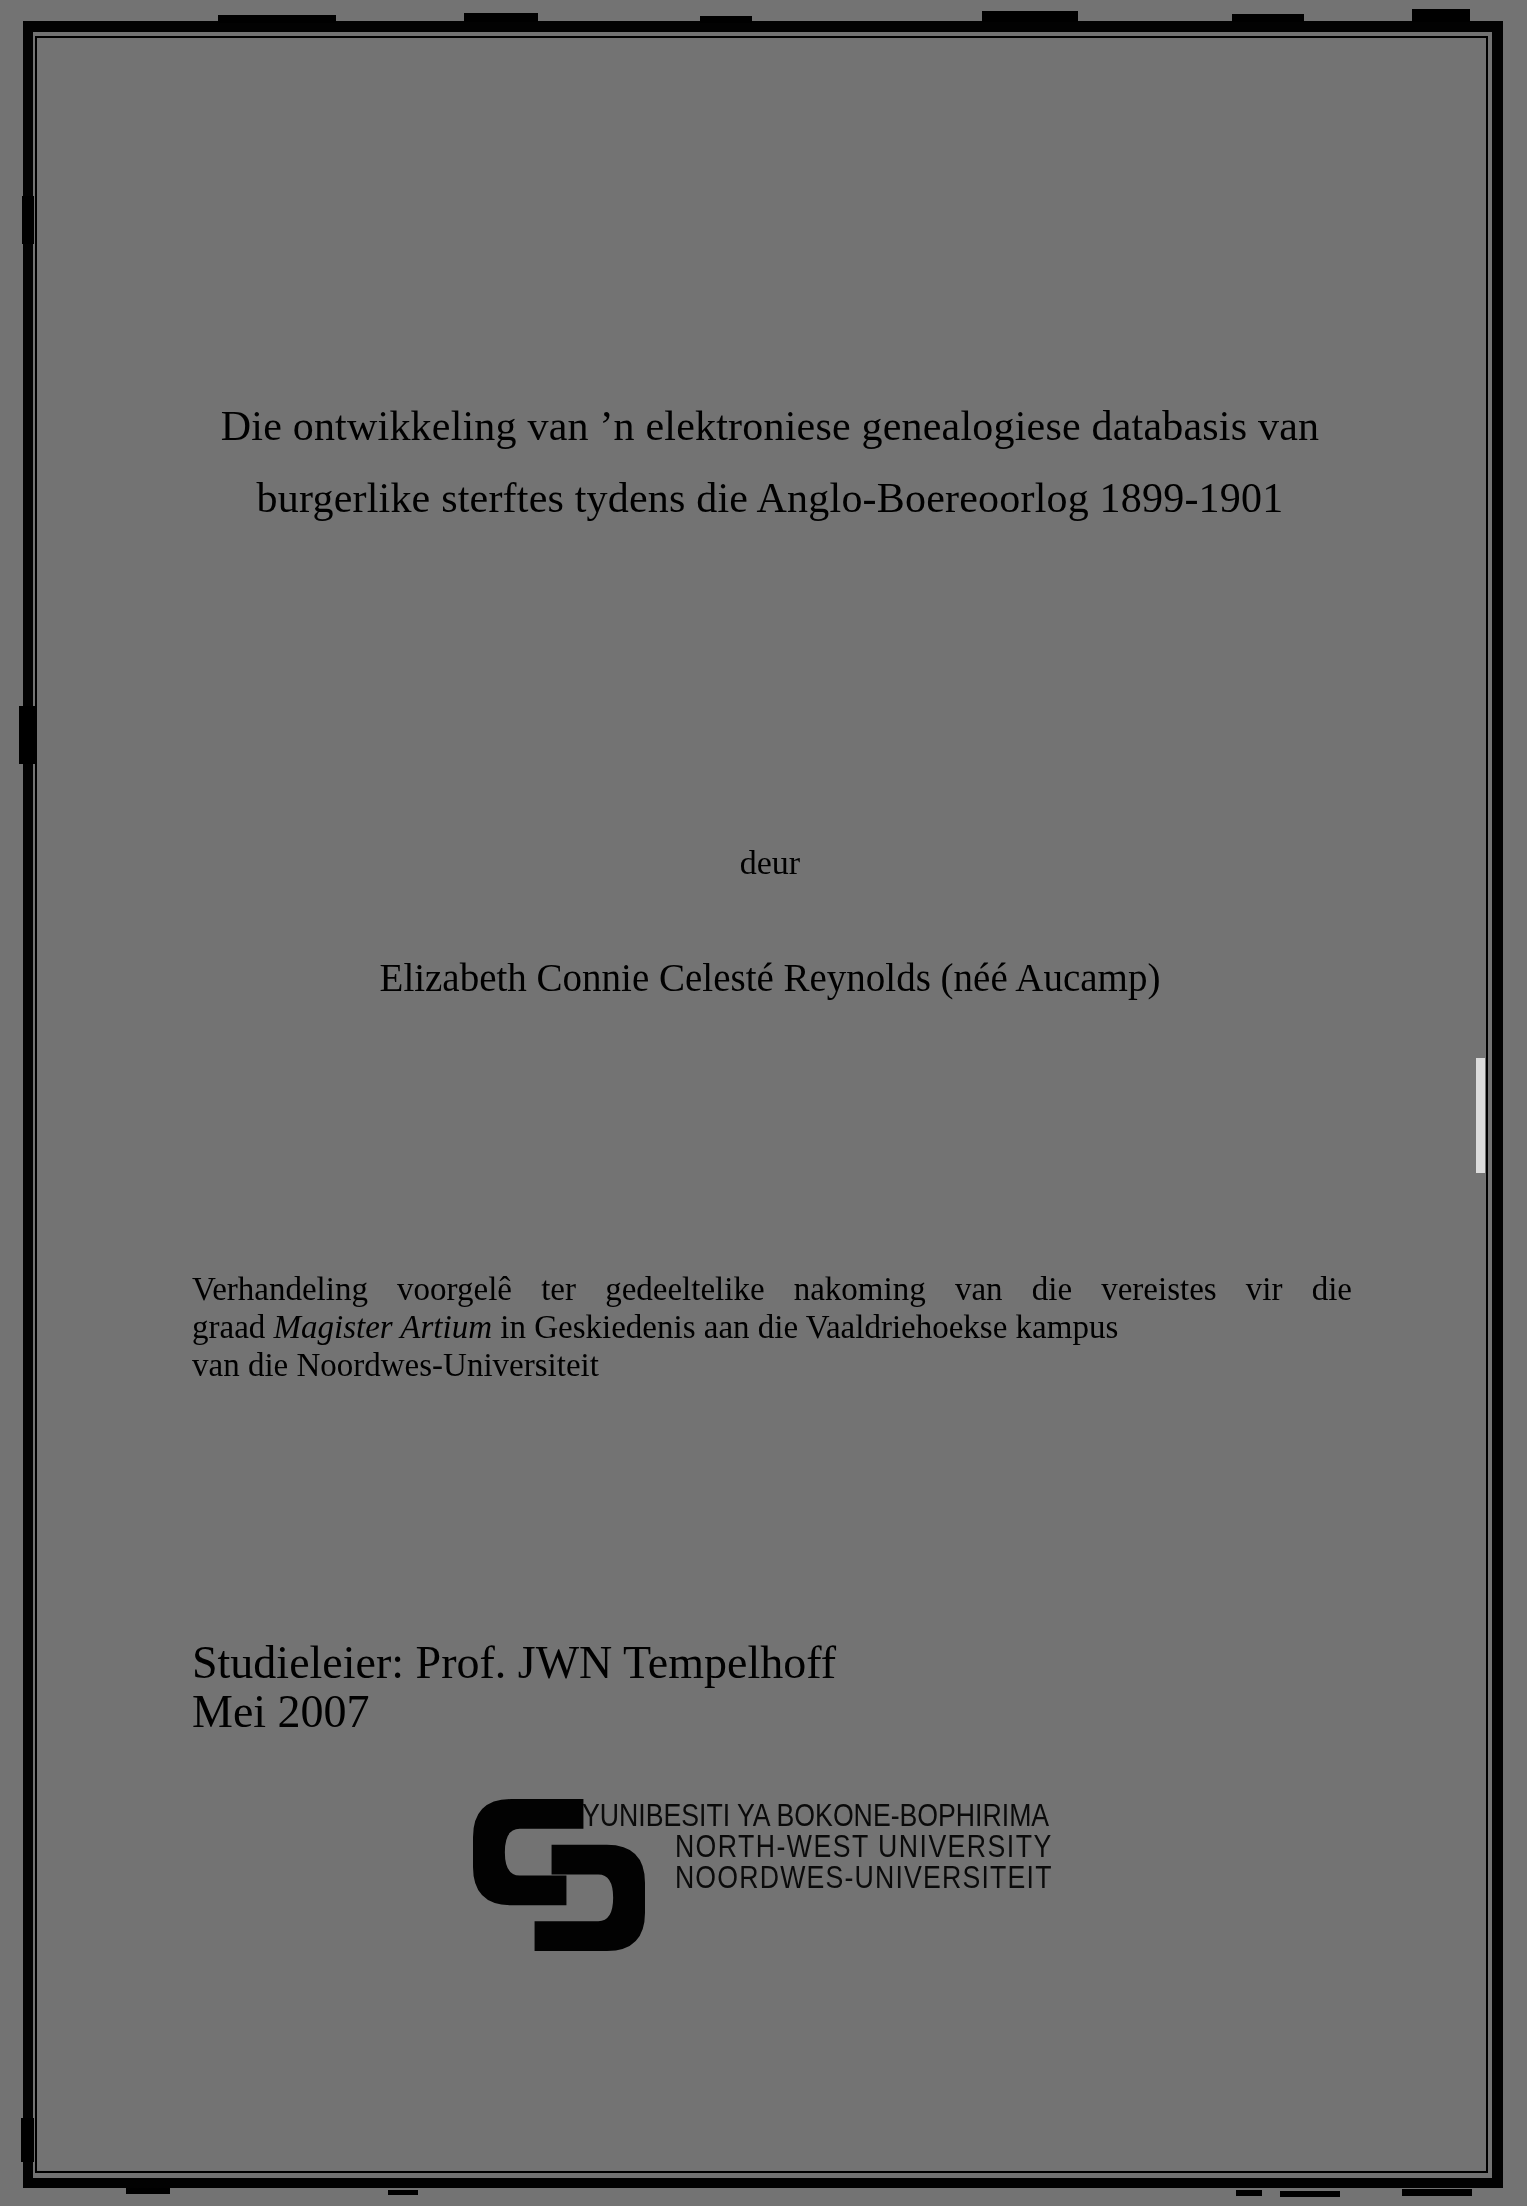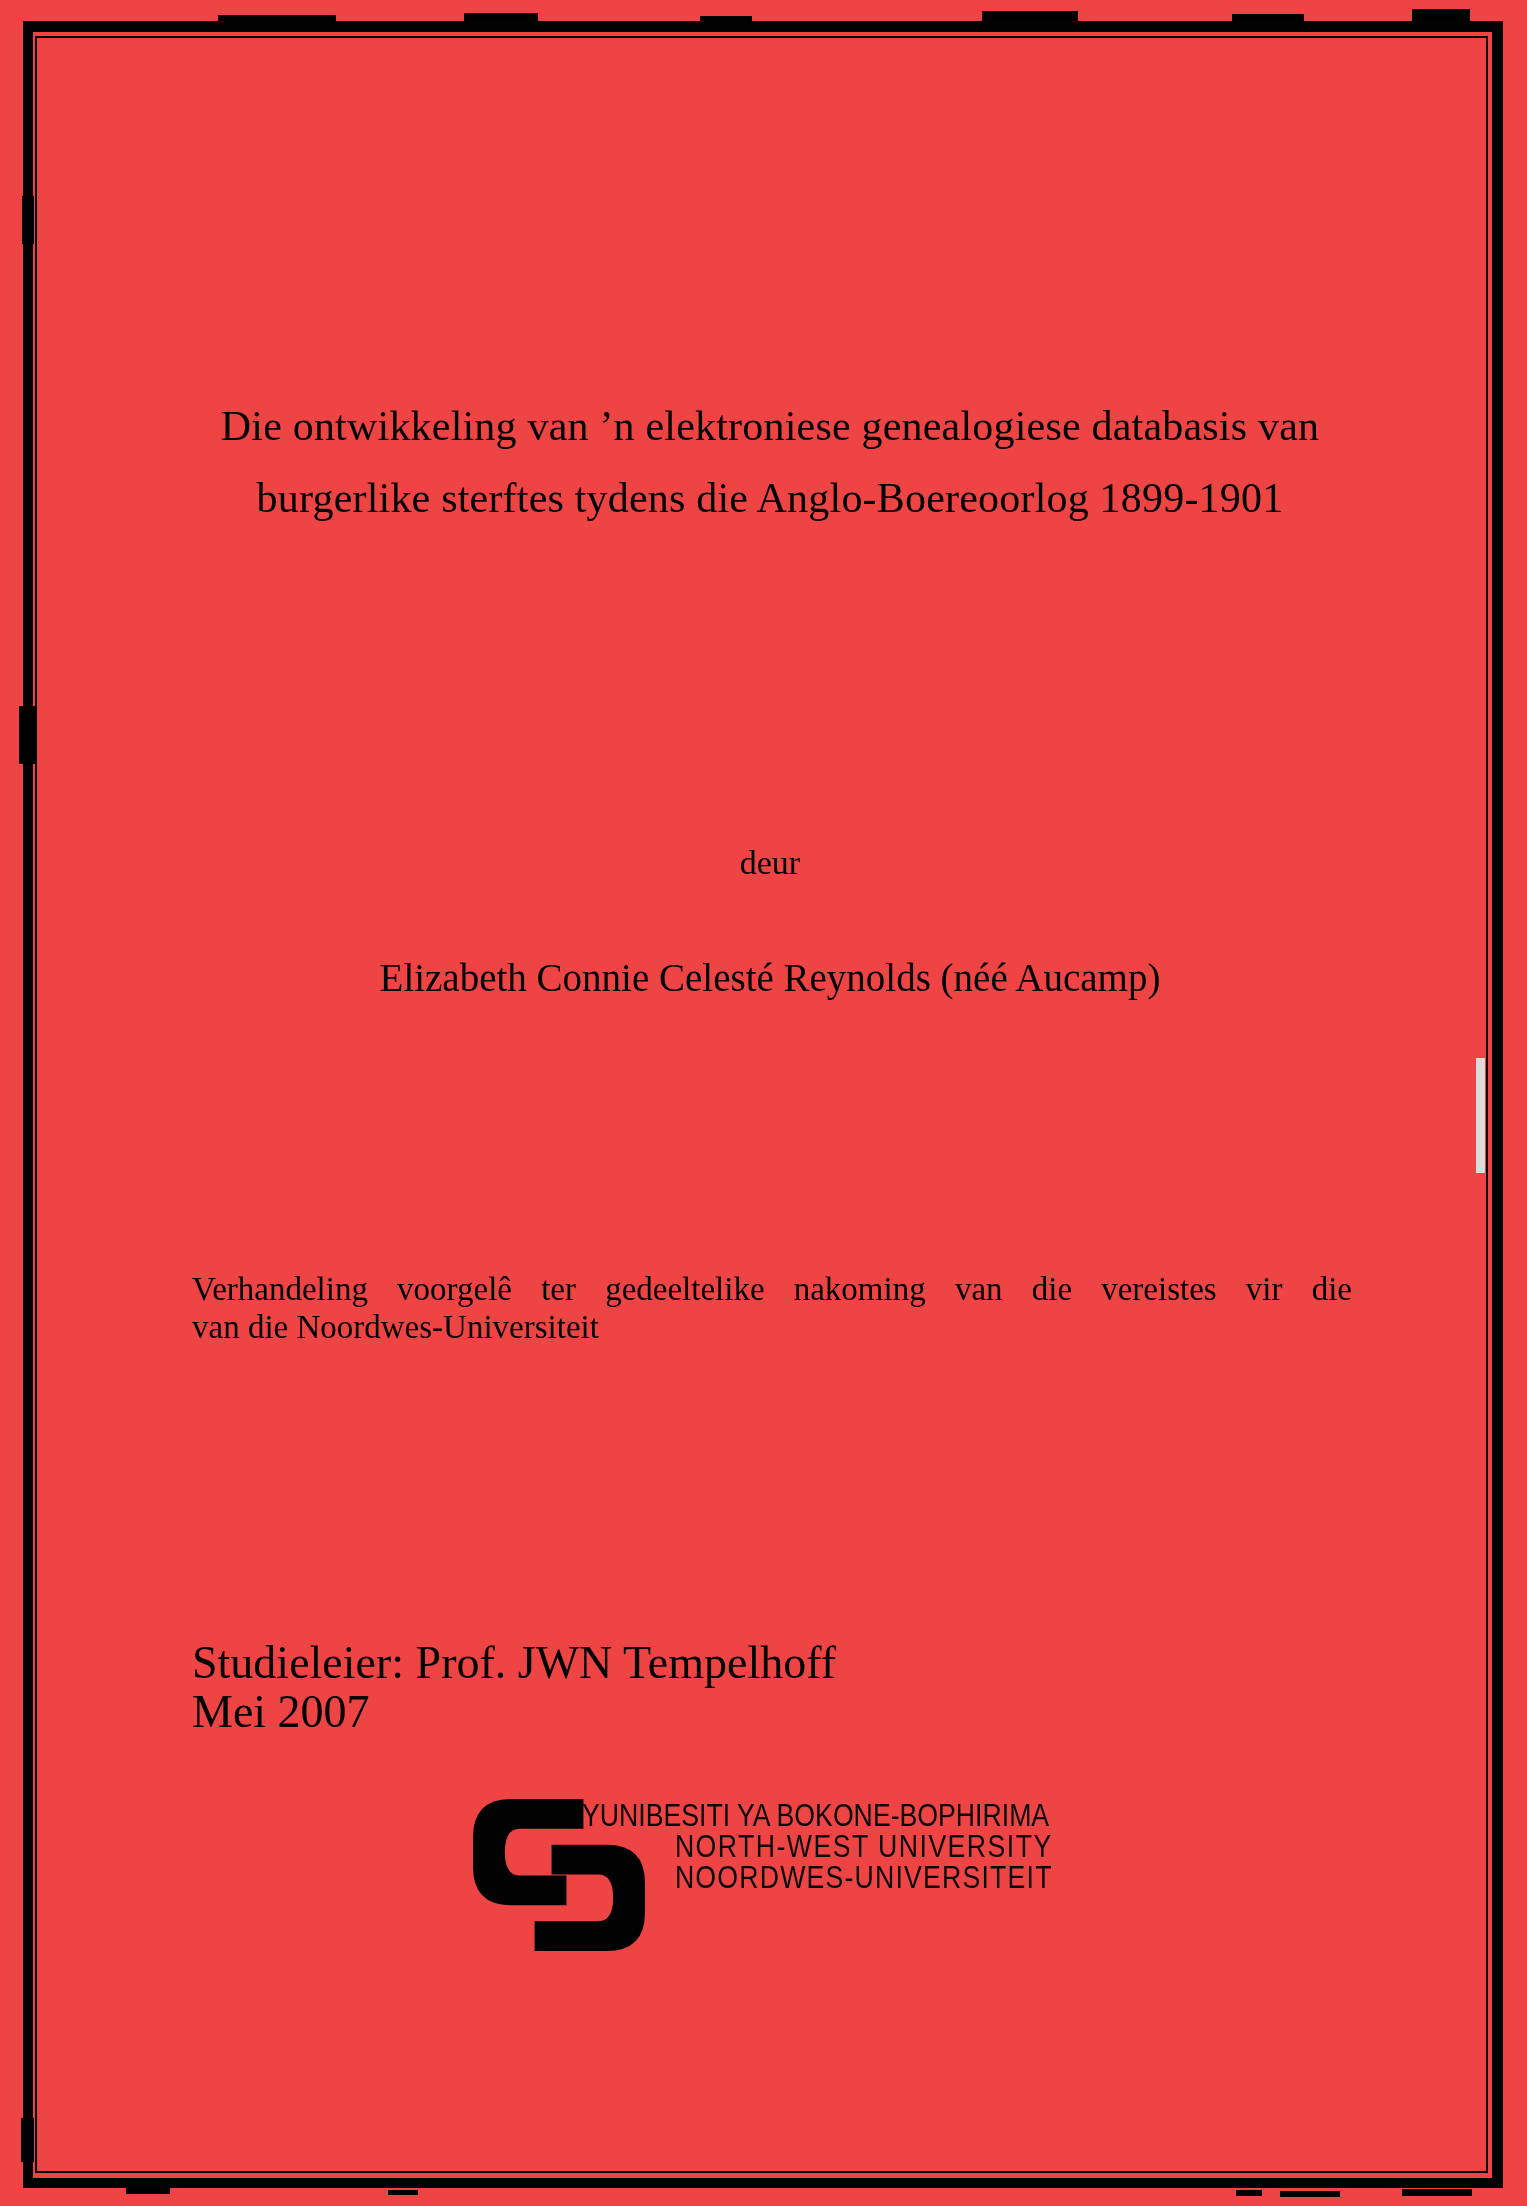--- a/index.html
+++ b/index.html
@@ -1,19 +1,19 @@
 <!DOCTYPE html>
 <html><head>
 <meta charset="utf-8">
 <style>
   html,body{margin:0;padding:0;background:#ffffff;}
   .page{
     position:relative;
     width:1527px;height:2206px;
-    background:#ef4444;
+    background:#737373;
     overflow:hidden;
     font-family:"Liberation Serif", serif;
     color:#000;
   }
   
   .frame-outer{
     position:absolute;top:21px;left:23px;right:24px;bottom:18px;
     border-style:solid;border-color:#020202;
     border-width:11px 11px 10px 10px;
   }
@@ -78,20 +78,21 @@
     <div>Die ontwikkeling van ’n elektroniese genealogiese databasis van</div>
     <div>burgerlike sterftes tydens die Anglo-Boereoorlog 1899-1901</div>
   </div>
 
   <div class="t-center byline">deur</div>
 
   <div class="t-center author">Elizabeth Connie Celesté Reynolds (néé Aucamp)</div>
 
   <div class="statement">
     <div class="jline">Verhandeling voorgelê ter gedeeltelike nakoming van die vereistes vir die</div>
+    <div><span>graad </span><span class="it">Magister Artium</span><span> in Geskiedenis aan die Vaaldriehoekse kampus</span></div>
     <div>van die Noordwes-Universiteit</div>
   </div>
 
   <div class="supervisor">
     <div>Studieleier: Prof. JWN Tempelhoff</div>
     <div>Mei 2007</div>
   </div>
 
   <svg class="logo-mark" width="172" height="152" viewBox="0 0 162 143" aria-hidden="true">
     <defs>

